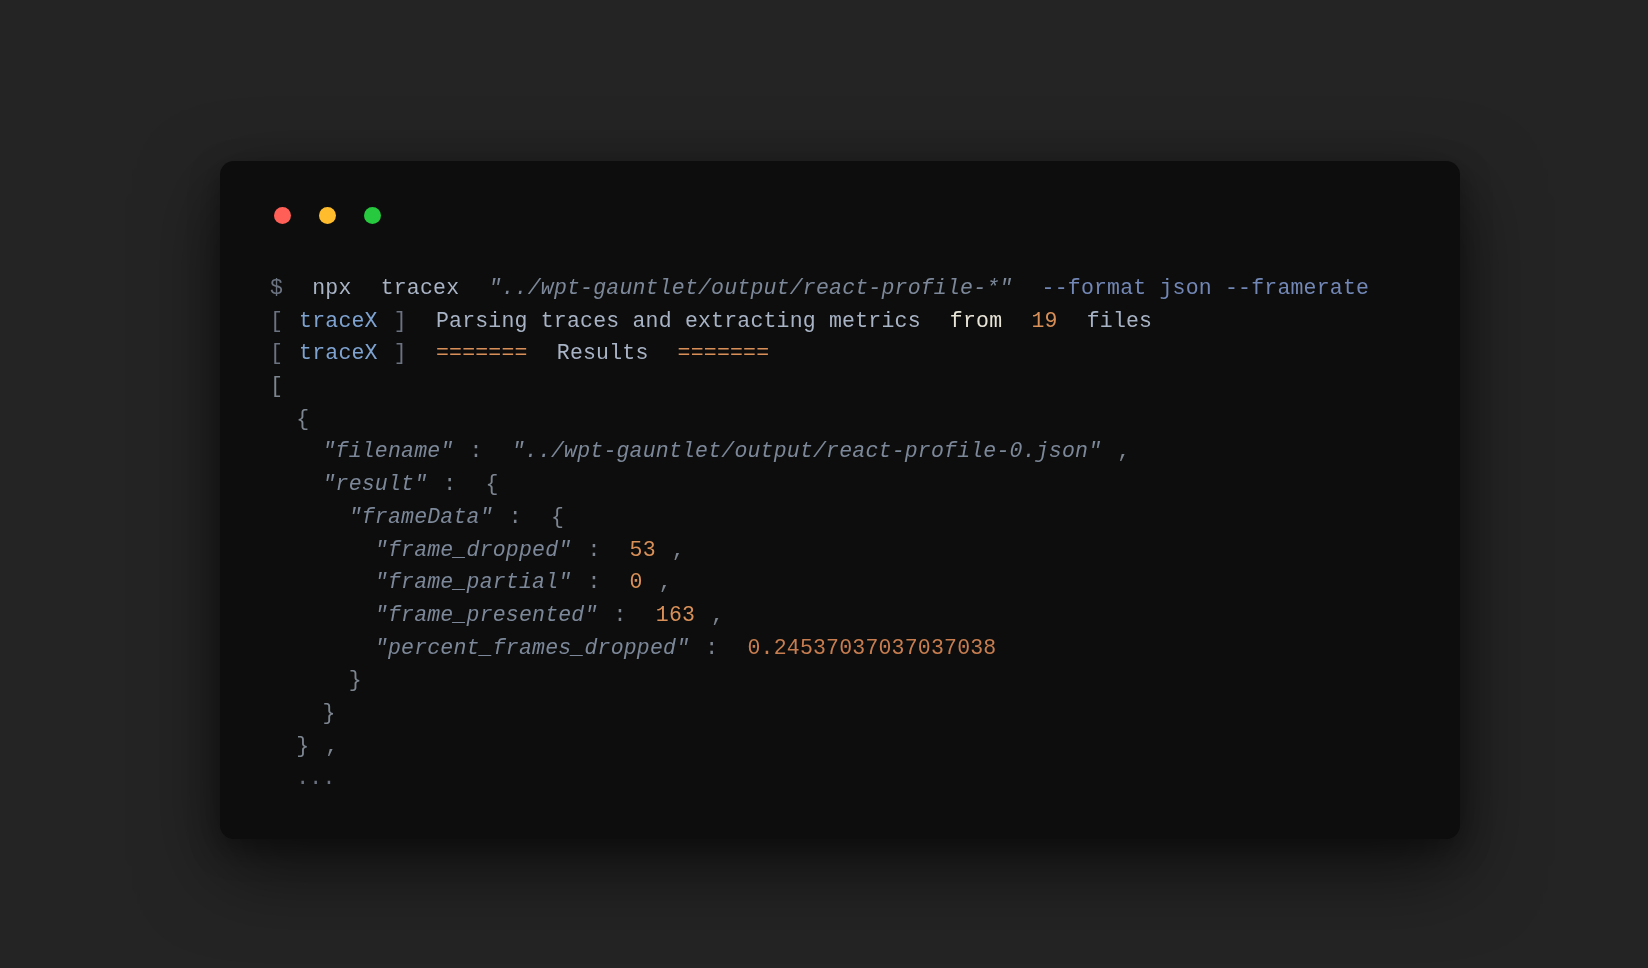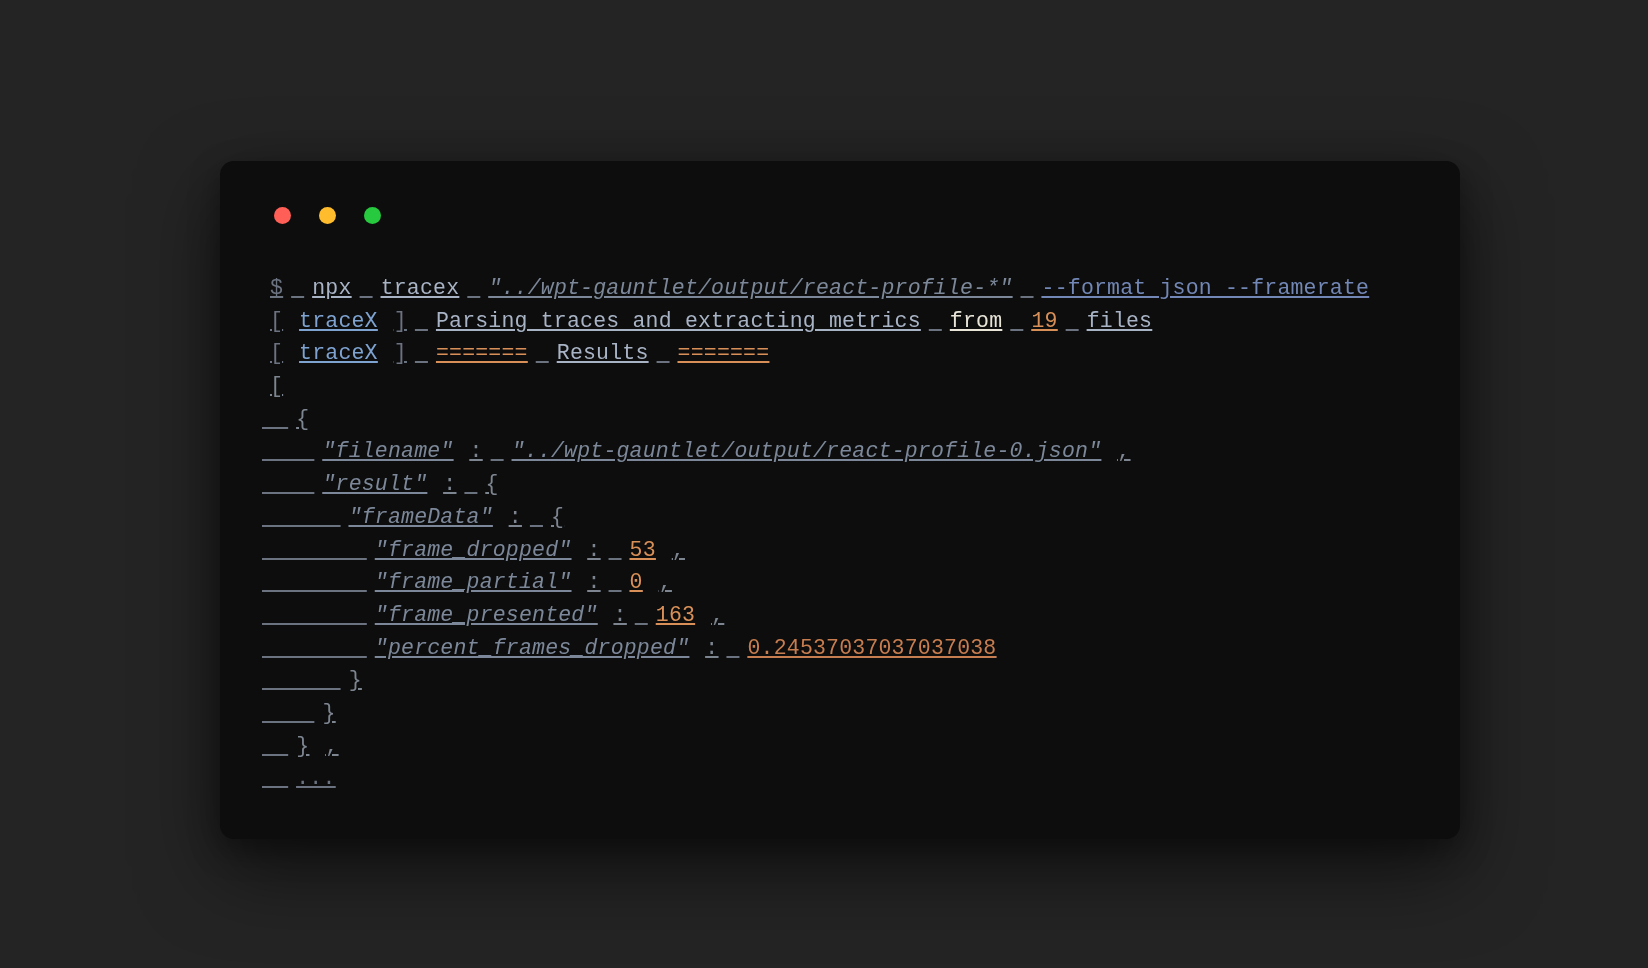--- a/index.html
+++ b/index.html
@@ -1,19 +1,18 @@
 <!DOCTYPE html>
 <html><head>
   <meta charset="utf-8">
   <style>
     * {
       margin: 8px;
       padding: 0;
       box-sizing: border-box;
-      text-decoration: underline;
     }
     
     body {
       background: #242424;
       width: 1648px;
       height: 968px;
       display: flex;
       align-items: center;
       justify-content: center;
       font-family: "SF Mono", "Monaco", "Menlo", "Consolas", "Courier New", monospace;

